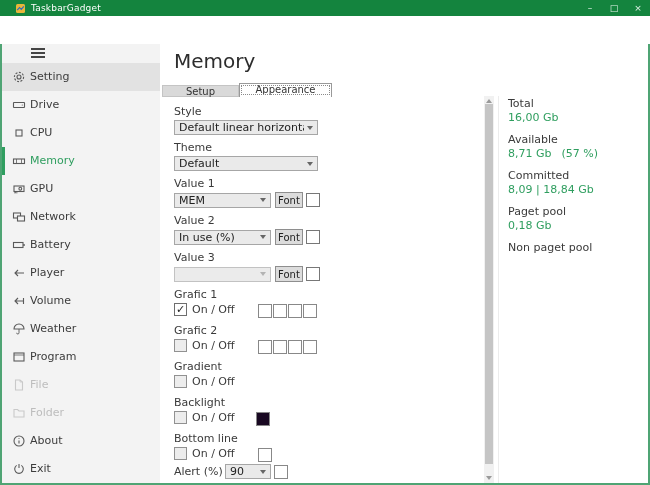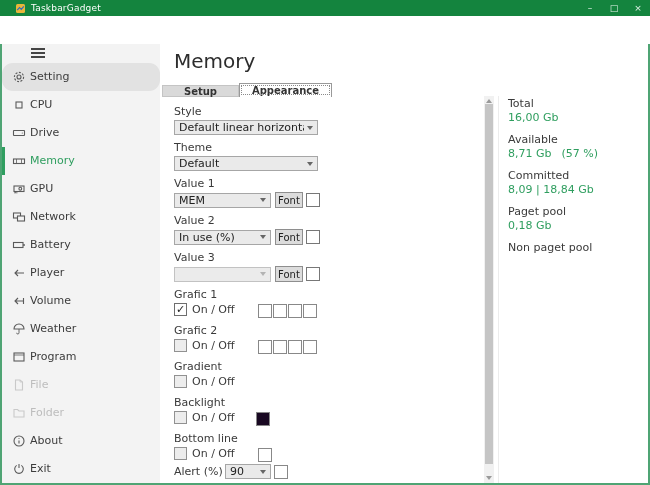--- a/index.html
+++ b/index.html
@@ -15,33 +15,33 @@
   .tb-title{font-size:9px;letter-spacing:.2px;line-height:16px;}
   .tb-controls{margin-left:auto;display:flex;height:100%;}
   .tb-btn{width:24px;display:flex;align-items:center;justify-content:center;font-size:9px;color:#e2f2e8;cursor:default;}
   
   .body{flex:1;display:flex;min-height:0;border:2px solid #4fa474;border-top:none;background:#fff;}
   
   .sidebar{width:158px;flex:none;background:#f3f3f3;display:flex;flex-direction:column;}
   .hamburger{height:24px;display:flex;align-items:center;padding-left:29px;}
   .ham-icon{display:flex;flex-direction:column;gap:2px;}
   .ham-icon i{display:block;width:14px;height:2px;background:#454545;}
-  .nav-item{height:36px;display:flex;align-items:center;padding-left:10px;position:relative;font-size:11px;color:#3c3c3c;border-radius:11px;}
+  .nav-item{height:36px;display:flex;align-items:center;padding-left:10px;position:relative;font-size:11px;color:#3c3c3c;}
   .nav-icon{width:14px;height:14px;flex:none;color:#5a5a5a;display:flex;align-items:center;justify-content:center;}
   .nav-label{margin-left:4px;white-space:nowrap;}
   .nav-item.hl{background:#e2e2e2;}
   .nav-item.sel{color:#2f9e5f;}
   .nav-item.sel::before{content:"";position:absolute;left:0;top:0;bottom:0;width:3px;background:#2f9e5f;}
   .nav-item.dis{color:#bdbdbd;}
   .nav-item.dis .nav-icon{color:#c9c9c9;}
   
   .content{flex:1;position:relative;background:#fff;min-width:0;font-size:11px;}
   .page-title{position:absolute;left:14px;top:5px;font-size:20px;font-weight:400;color:#2d2d2d;}
   .tabs{position:absolute;left:2px;top:39px;display:flex;align-items:flex-end;font-size:10px;color:#333;}
-  .tab{display:flex;align-items:center;justify-content:center;cursor:default;font-weight:bold;}
+  .tab{display:flex;align-items:flex-start;justify-content:center;cursor:default;}
   .tab.inactive{width:77px;height:12px;background:#d9d9d9;border:1px solid #c4c4c4;margin-bottom:0;}
   .tab.active{width:93px;height:14px;background:#fff;border:1px solid #999;border-bottom:none;outline:1px dotted #8a8a8a;outline-offset:-3px;}
   
   .form{position:absolute;left:14px;top:62px;width:305px;color:#3a3a3a;}
   .lbl{height:12px;line-height:12px;margin-bottom:2px;}
   .field{margin-bottom:7px;}
   .row{display:flex;align-items:center;}
   .dd{height:15px;background:#eaeaea;border:1px solid #a6a6a6;display:flex;align-items:center;padding:0 4px;color:#222;}
   .dd .txt{flex:1;white-space:nowrap;overflow:hidden;line-height:13px;}
   .caret{width:0;height:0;border-left:3px solid transparent;border-right:3px solid transparent;border-top:4px solid #666;margin-left:3px;flex:none;}
@@ -116,34 +116,34 @@
               <circle cx="7" cy="7" r="2"></circle>
               <circle cx="7" cy="7" r="4.6" stroke-dasharray="2 1.5"></circle>
             </svg>
         </span>
         <span class="nav-label">Setting</span>
       </div>
 
       <div class="nav-item">
         <span class="nav-icon">
           <svg width="14" height="14" viewBox="0 0 14 14" stroke="currentColor" fill="none" stroke-width="1.1">
-              <rect x="4" y="4" width="6" height="6"></rect>
-            </svg>
-        </span>
-        <span class="nav-label">CPU</span>
-      </div>
-
-      <div class="nav-item">
-        <span class="nav-icon">
-          <svg width="14" height="14" viewBox="0 0 14 14" stroke="currentColor" fill="none" stroke-width="1.1">
               <rect x="1.5" y="4.5" width="11" height="5" rx="0.5"></rect>
               <circle cx="10.3" cy="7" r="0.6" fill="currentColor" stroke="none"></circle>
             </svg>
         </span>
         <span class="nav-label">Drive</span>
+      </div>
+
+      <div class="nav-item">
+        <span class="nav-icon">
+          <svg width="14" height="14" viewBox="0 0 14 14" stroke="currentColor" fill="none" stroke-width="1.1">
+              <rect x="4" y="4" width="6" height="6"></rect>
+            </svg>
+        </span>
+        <span class="nav-label">CPU</span>
       </div>
 
       <div class="nav-item sel">
         <span class="nav-icon">
           <svg width="14" height="14" viewBox="0 0 14 14" stroke="currentColor" fill="none" stroke-width="1.1">
               <rect x="1.5" y="5" width="11" height="4.5"></rect>
               <path d="M4.5 5v4.5M9.5 5v4.5" stroke-width="0.8"></path>
             </svg>
         </span>
         <span class="nav-label">Memory</span>

